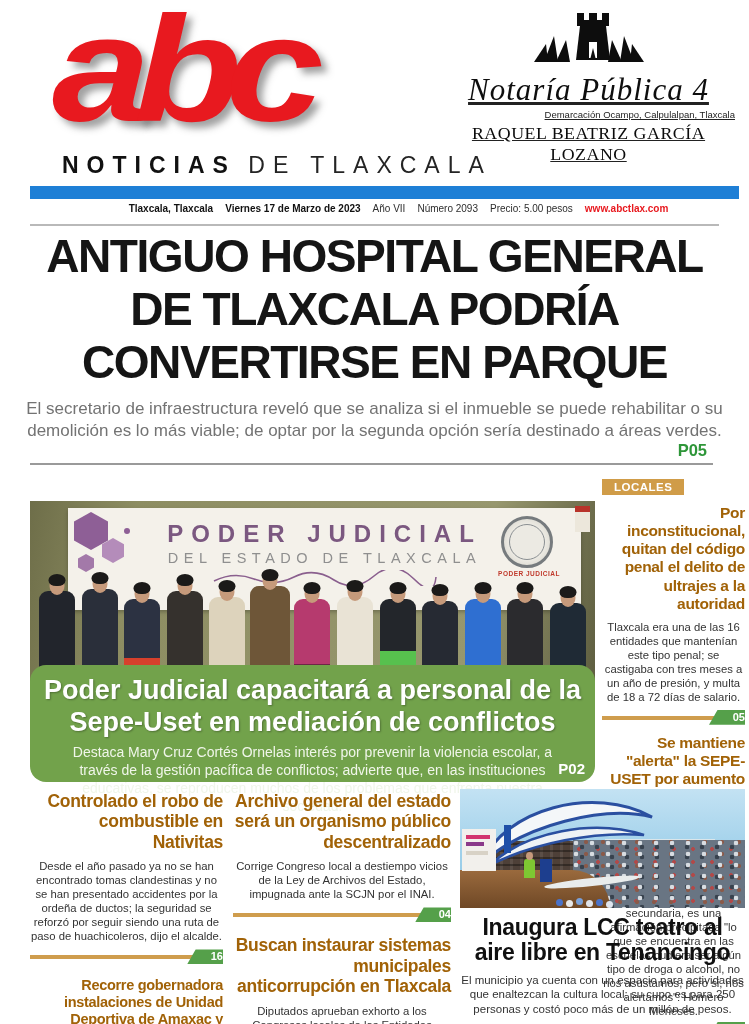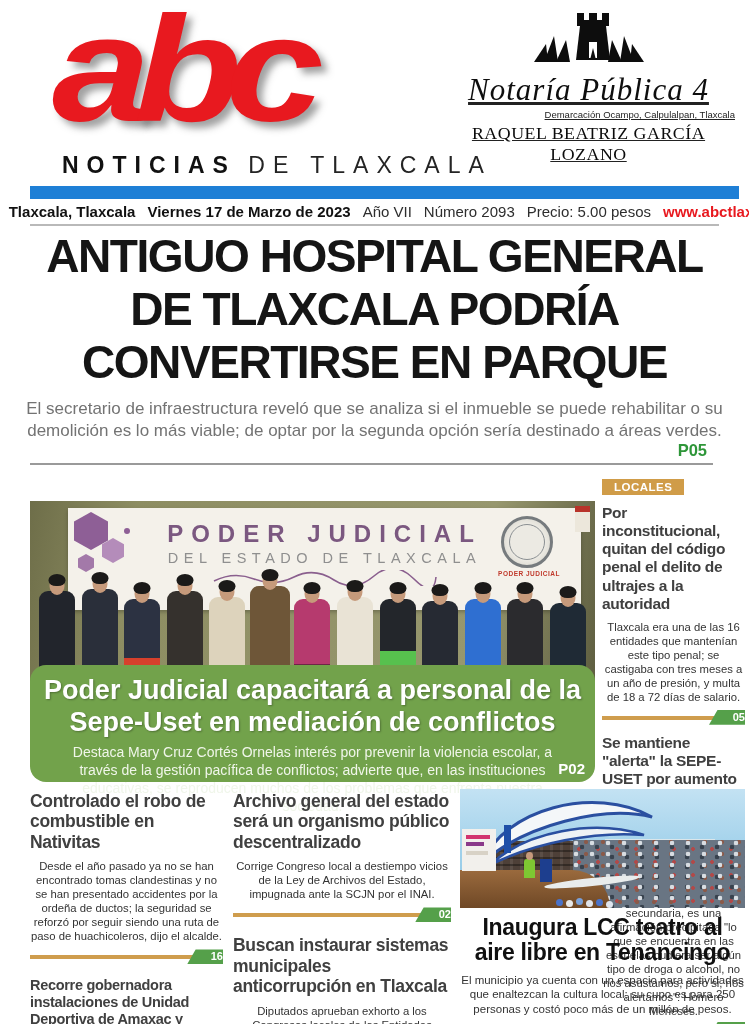--- a/index.html
+++ b/index.html
@@ -15,21 +15,21 @@
   .tagline .r{font-weight:normal;letter-spacing:8px;color:#242424;margin-left:6px;}
   .ad{position:absolute;right:8px;top:10px;width:305px;text-align:center;text-decoration:underline;}
   .ad svg{display:block;margin:0 auto;}
   .ad-title{font-family:"Liberation Serif",serif;font-style:italic;font-size:31px;
     color:#0e0e0e;margin-top:-4px;letter-spacing:1px;}
   .ad-sub{font-size:9.5px;color:#1c1c1c;text-align:right;padding-right:6px;margin-top:1px;}
   .ad-name{font-family:"Liberation Serif",serif;font-size:17.5px;color:#0b0b0b;
     margin-top:3px;letter-spacing:.5px;transform:scaleX(1.02);}
   .blue-bar{position:absolute;left:30px;right:10px;top:186px;height:13px;background:#1e7fd6;}
   .dateline{position:absolute;left:0;right:0;top:203px;display:flex;justify-content:center;
-    align-items:center;font-size:15px;color:#2d2d2d;white-space:nowrap;padding-left:48px;}
+    align-items:center;font-size:10px;color:#2d2d2d;white-space:nowrap;padding-left:48px;}
   .dateline .bold{font-weight:bold;color:#111;}
   .dateline .sep{margin:0 6px;color:#999;font-weight:normal;}
   .dateline .web{font-weight:bold;color:#e8191f;}
   .rule1{position:absolute;left:30px;right:30px;top:224px;border-top:2px solid #b9b9b9;}
   
   .lead-headline{position:absolute;left:14px;right:14px;top:229px;text-align:center;
     font-weight:bold;font-size:47px;line-height:1.13;letter-spacing:-1.5px;color:#151515;
     transform:scaleX(.98);transform-origin:center;}
   .lead-deck{position:absolute;left:24px;right:24px;top:398px;text-align:center;
     font-size:17px;line-height:1.28;color:#737373;}
@@ -82,22 +82,22 @@
   .feature{position:absolute;left:30px;top:665px;width:565px;height:117px;background:#72a24b;
     color:#fff;text-align:center;border-radius:16px;}
   .f-head{padding-top:9px;font-weight:bold;font-size:27px;line-height:1.2;
     text-shadow:1px 1px 2px rgba(0,0,0,.3);}
   .f-deck{margin-top:4px;font-size:14px;line-height:1.3;color:#f0f6ea;padding:0 27px;}
   .f-page{position:absolute;right:10px;bottom:5px;font-weight:bold;font-size:15px;}
   
   .sidebar{position:absolute;left:602px;top:477px;width:143px;}
   .sb-label{display:inline-block;background:#d09c48;color:#fff;font-weight:bold;
     font-size:11.5px;padding:2px 12px;letter-spacing:.5px;}
-  .art-title{font-weight:bold;font-size:15.5px;line-height:1.17;text-align:left;
-    color:#404040;letter-spacing:-.3px;}
+  .art-title{font-weight:bold;font-size:15.5px;line-height:1.17;text-align:right;
+    color:#a16207;letter-spacing:-.3px;}
   .art-body{font-size:11.3px;line-height:1.24;text-align:center;color:#333;margin-top:7px;}
   .sidebar .art-title{margin-top:9px;}
   .badge{position:relative;height:15px;margin-top:6px;}
   .badge-bar{position:absolute;left:0;right:0;bottom:5px;height:4px;background:#cf9d4d;}
   .badge-num{position:absolute;right:0;bottom:0;width:36px;height:15px;background:#55a04a;
     color:#fff;font-weight:bold;font-size:11px;text-align:right;line-height:15px;
     clip-path:polygon(24% 0,100% 0,100% 100%,0 100%);}
   
   .col1{position:absolute;left:30px;top:791px;width:193px;}
   .col2{position:absolute;left:233px;top:791px;width:218px;}
@@ -316,21 +316,21 @@
     </div>
     <div class="art-title t-md gap">Recorre gobernadora instalaciones de Unidad Deportiva de Amaxac y Yauhquemehcan</div>
 
   </div>
 
   <div class="col2">
     <div class="art-title t-lg">Archivo general del estado será un organismo público descentralizado</div>
     <div class="art-body">Corrige Congreso local a destiempo vicios de la Ley de Archivos del Estado, impugnada ante la SCJN por el INAI.</div>
     <div class="badge">
       <div class="badge-bar"></div>
-      <div class="badge-num">02</div>
+      <div class="badge-num">04</div>
     </div>
     <div class="art-title t-lg gap">Buscan instaurar sistemas municipales anticorrupción en Tlaxcala</div>
     <div class="art-body">Diputados aprueban exhorto a los Congresos locales de las Entidades Federativas para incentivar políticas públicas transversales, acciones y programas en materia de educación para el cuidado ambiental.</div>
 
   </div>
 
   <div class="col3">
     <div class="photo2">
       <div class="skyline"></div>
       <div class="wall"></div>

